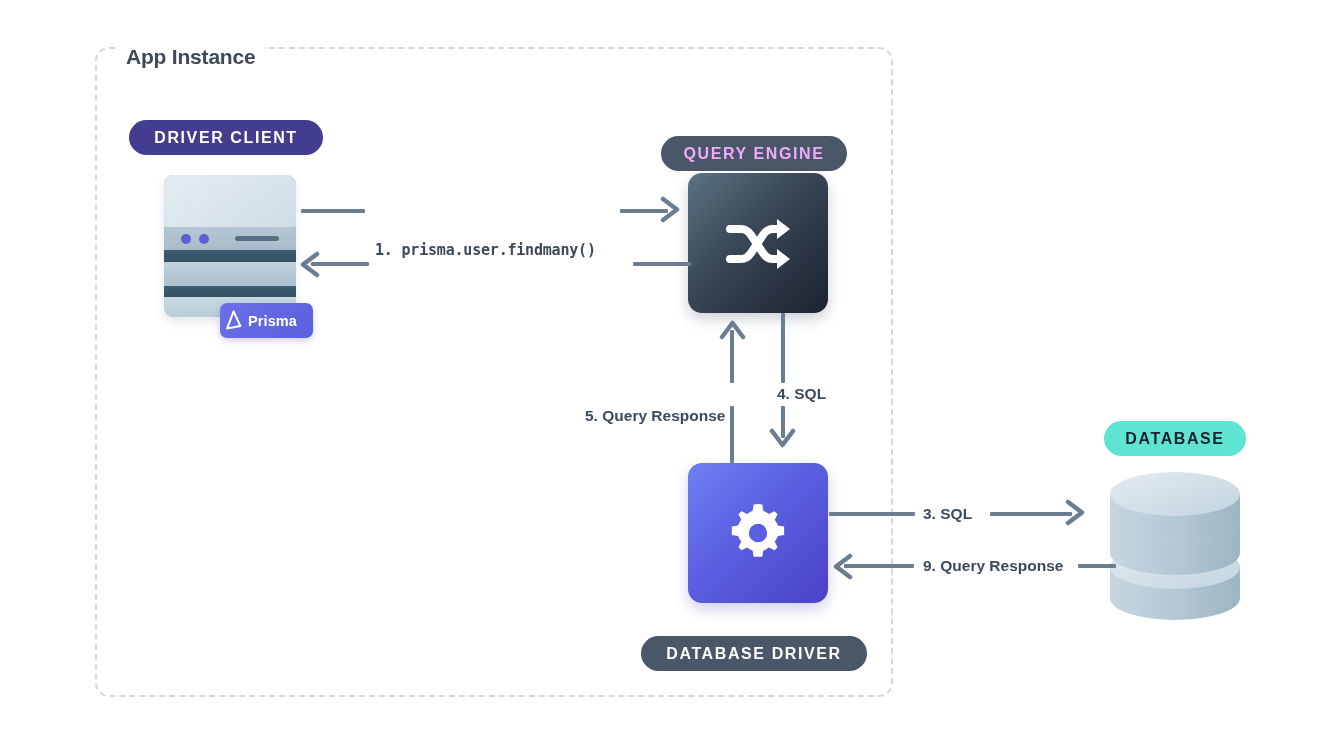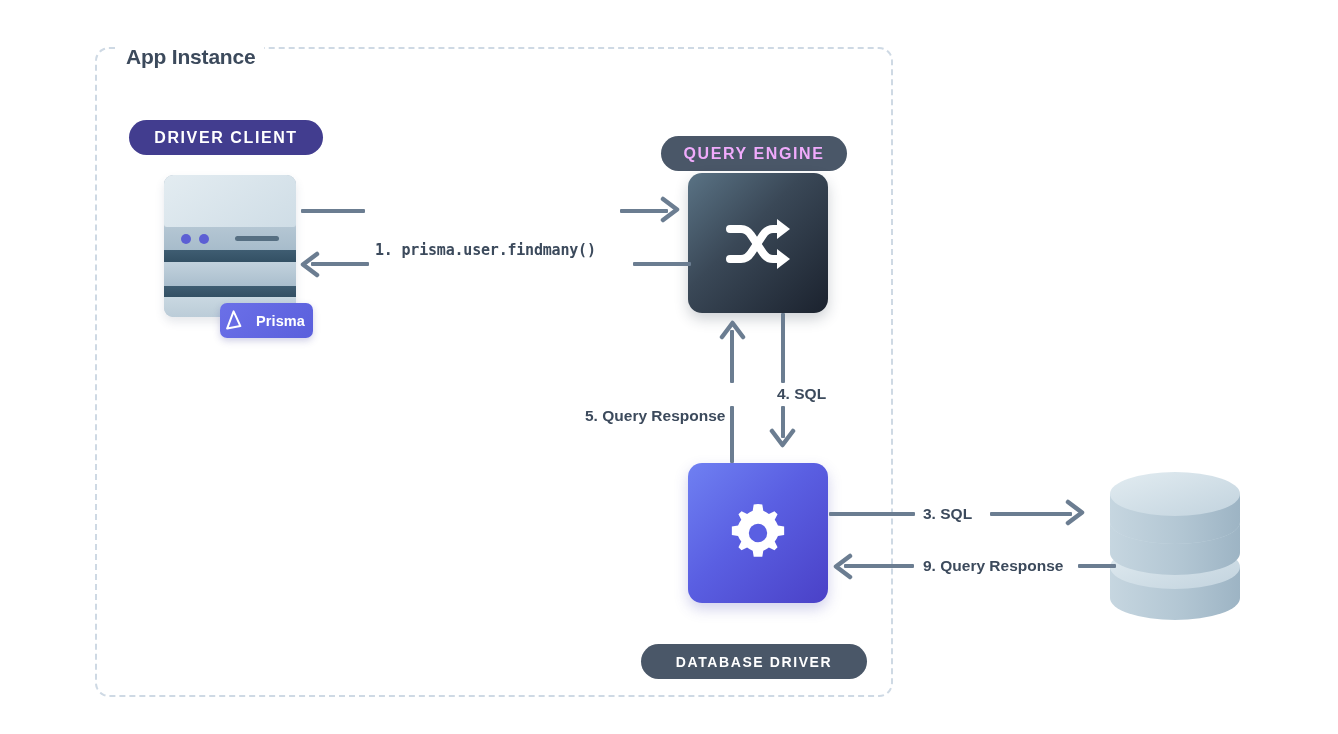--- a/index.html
+++ b/index.html
@@ -68,22 +68,21 @@
     background: #4a5768;
     color: #f0abfc;
     font-size: 16px;
     margin-top: 16px;
   }
   .pill-database-driver {
     left: 641px; top: 636px;
     width: 226px; height: 35px;
     background: #4a5768;
     color: #ffffff;
-    font-size: 14px;
-    margin-top: 8px;
+    font-size: 16px;
   }
   .pill-database {
     left: 1104px; top: 421px;
     width: 142px; height: 35px;
     background: #5fe3d2;
     color: #16222e;
     font-size: 16px;
   }
 
   
@@ -143,21 +142,21 @@
   }
 
   .prisma-badge {
     position: absolute;
     left: 220px; top: 303px;
     width: 93px; height: 35px;
     border-radius: 7px;
     background: linear-gradient(135deg,#6b70e8 0%, #5a5fdc 100%);
     display: flex;
     align-items: center;
-    gap: 13px;
+    gap: 5px;
     padding-left: 4px;
     box-sizing: border-box;
     box-shadow: 0 3px 7px rgba(70,70,160,0.25);
     text-align: right;
   }
   .prisma-badge-text {
     color: #ffffff;
     font-size: 14.5px;
     font-weight: bold;
     letter-spacing: 0.1px;
@@ -274,20 +273,21 @@
         a22.6 22.6 0 0 1 -5.6-3.25 l-5.6 2.85 -3.05-3.05 2.85-5.6
         a22.6 22.6 0 0 1 -3.25-5.6 l-6.2-1.0 0-4.3 0-4.3 6.2-1.0
         a22.6 22.6 0 0 1 3.25-5.6 l-2.85-5.6 3.05-3.05 5.6 2.85
         a22.6 22.6 0 0 1 5.6-3.25 l1.0-6.2 z"></path>
       <circle cx="33" cy="33" r="9.2" fill="#5a5fe2"></circle>
     </svg>
   </div>
 
   <div class="pill pill-database-driver">DATABASE DRIVER</div>
 
+  <div class="pill pill-database">DATABASE</div>
 
   <div class="db-cylinder">
     <svg width="130" height="160" viewBox="0 0 130 160">
       <defs>
         <linearGradient id="dbTop" x1="0" y1="0" x2="1" y2="1">
           <stop offset="0%" stop-color="#e2ecf1"></stop>
           <stop offset="100%" stop-color="#c2d3de"></stop>
         </linearGradient>
         <linearGradient id="dbSide" x1="0" y1="0" x2="1" y2="0">
           <stop offset="0%" stop-color="#c6d6e0"></stop>

